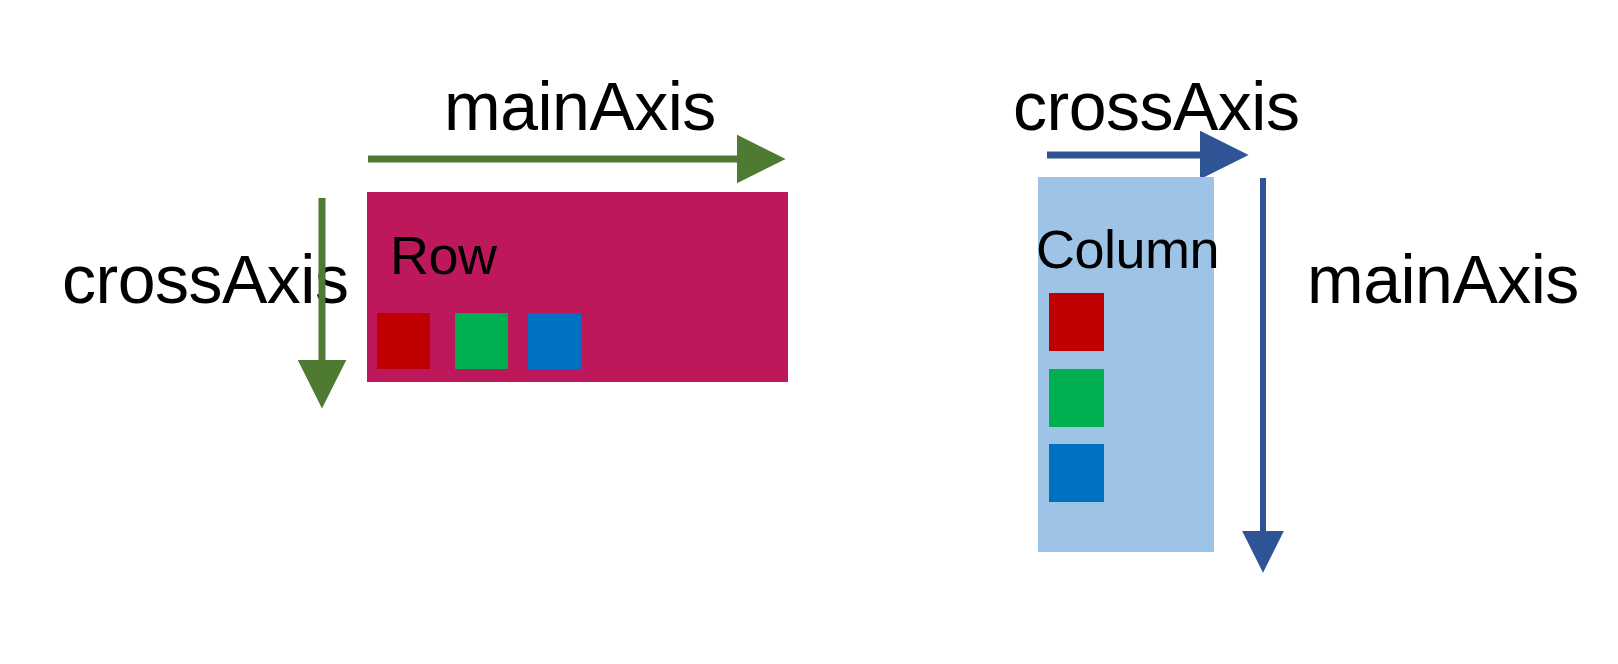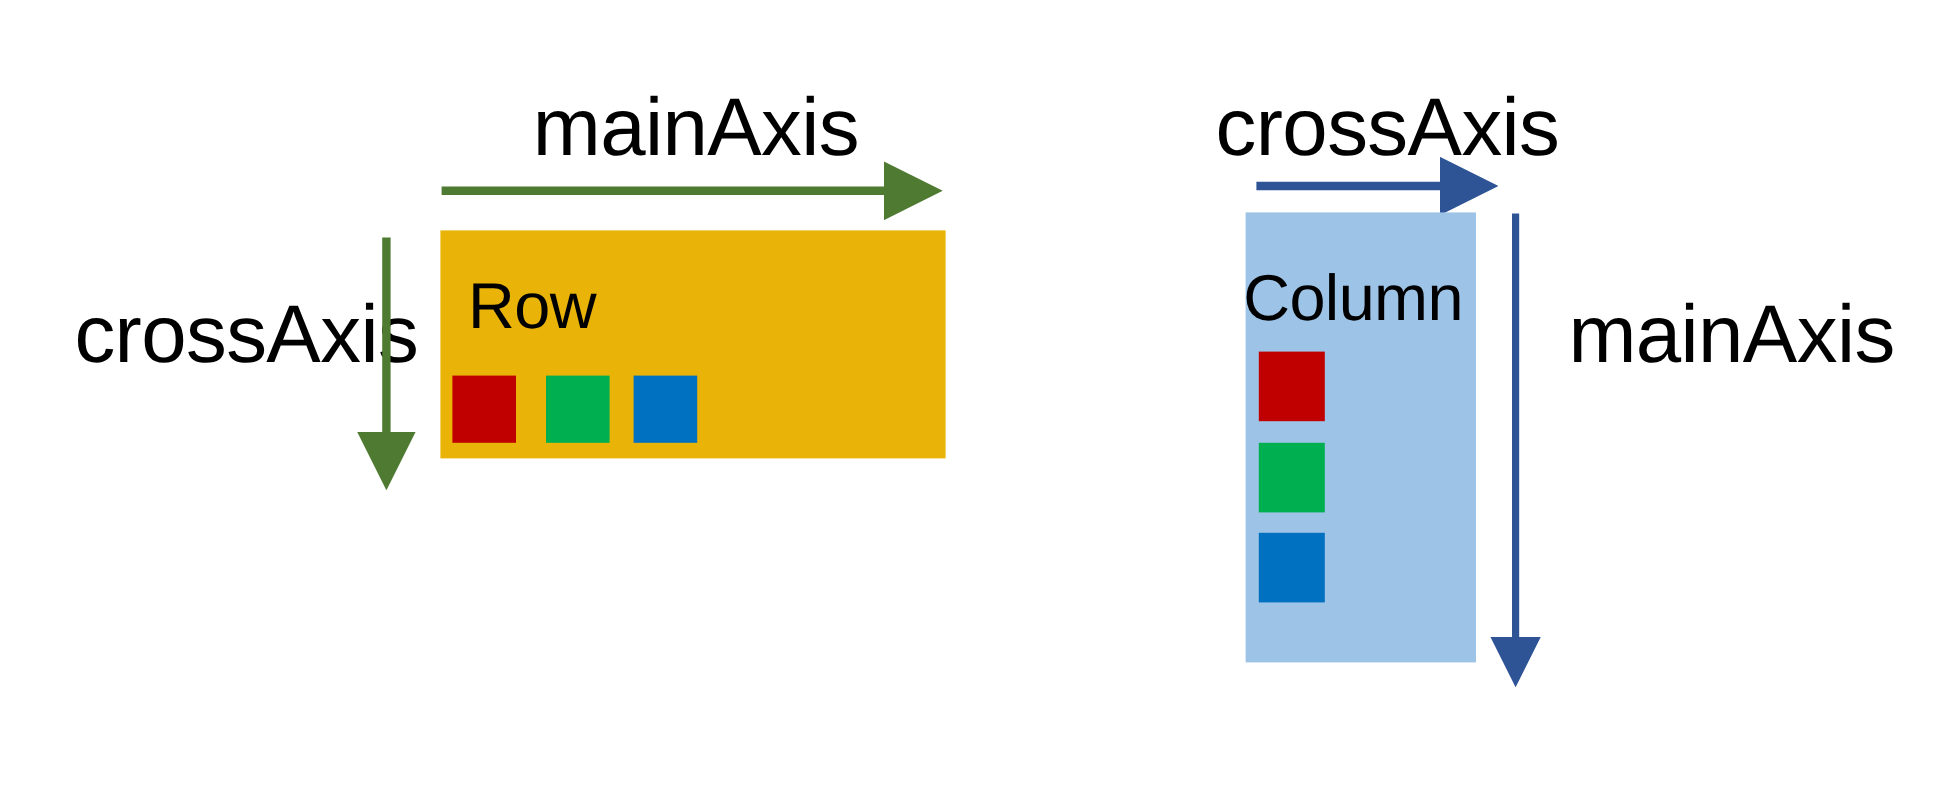--- a/index.html
+++ b/index.html
@@ -69,21 +69,21 @@
 
   <svg class="abs arrow-svg" style="left:305px; top:192px;" width="36" height="200" viewBox="0 0 36 200">
     <defs>
       <marker id="green-down" markerWidth="7" markerHeight="7" refX="1.2" refY="3.5" orient="auto">
         <path d="M0,0 L7,3.5 L0,7 z" fill="#4E7B31"></path>
       </marker>
     </defs>
     <line x1="17" y1="6" x2="17" y2="176" stroke="#4E7B31" stroke-width="7" marker-end="url(#green-down)"></line>
   </svg>
 
-  <div class="abs container-box" style="left:367px; top:192px; width:421px; height:190px; background:#eab308;">
+  <div class="abs container-box" style="left:367px; top:192px; width:421px; height:190px; background:#be185d;">
 
     <div class="abs box-label" style="left:23px; top:36px;">Row</div>
 
     <div class="abs swatch" style="left:10px; top:121px; width:53px; height:56px; background:#C00000;"></div>
 
     <div class="abs swatch" style="left:88px; top:121px; width:53px; height:56px; background:#00B050;"></div>
 
     <div class="abs swatch" style="left:161px; top:121px; width:53px; height:56px; background:#0070C0;"></div>
   </div>
 
@@ -91,21 +91,21 @@
 
   <svg class="abs arrow-svg" style="left:1040px; top:138px;" width="200" height="36" viewBox="0 0 200 36">
     <defs>
       <marker id="blue-right" markerWidth="7" markerHeight="7" refX="1.2" refY="3.5" orient="auto">
         <path d="M0,0 L7,3.5 L0,7 z" fill="#2E5496"></path>
       </marker>
     </defs>
     <line x1="7" y1="17" x2="168" y2="17" stroke="#2E5496" stroke-width="7" marker-end="url(#blue-right)"></line>
   </svg>
 
-  <div class="abs container-box" style="left:1038px; top:177px; width:192px; height:375px; background:#9DC3E6;">
+  <div class="abs container-box" style="left:1038px; top:177px; width:176px; height:375px; background:#9DC3E6;">
 
     <div class="abs box-label" style="left:-2px; top:45px;">Column</div>
 
     <div class="abs swatch" style="left:11px; top:116px; width:55px; height:58px; background:#C00000;"></div>
 
     <div class="abs swatch" style="left:11px; top:192px; width:55px; height:58px; background:#00B050;"></div>
 
     <div class="abs swatch" style="left:11px; top:267px; width:55px; height:58px; background:#0070C0;"></div>
   </div>
 

